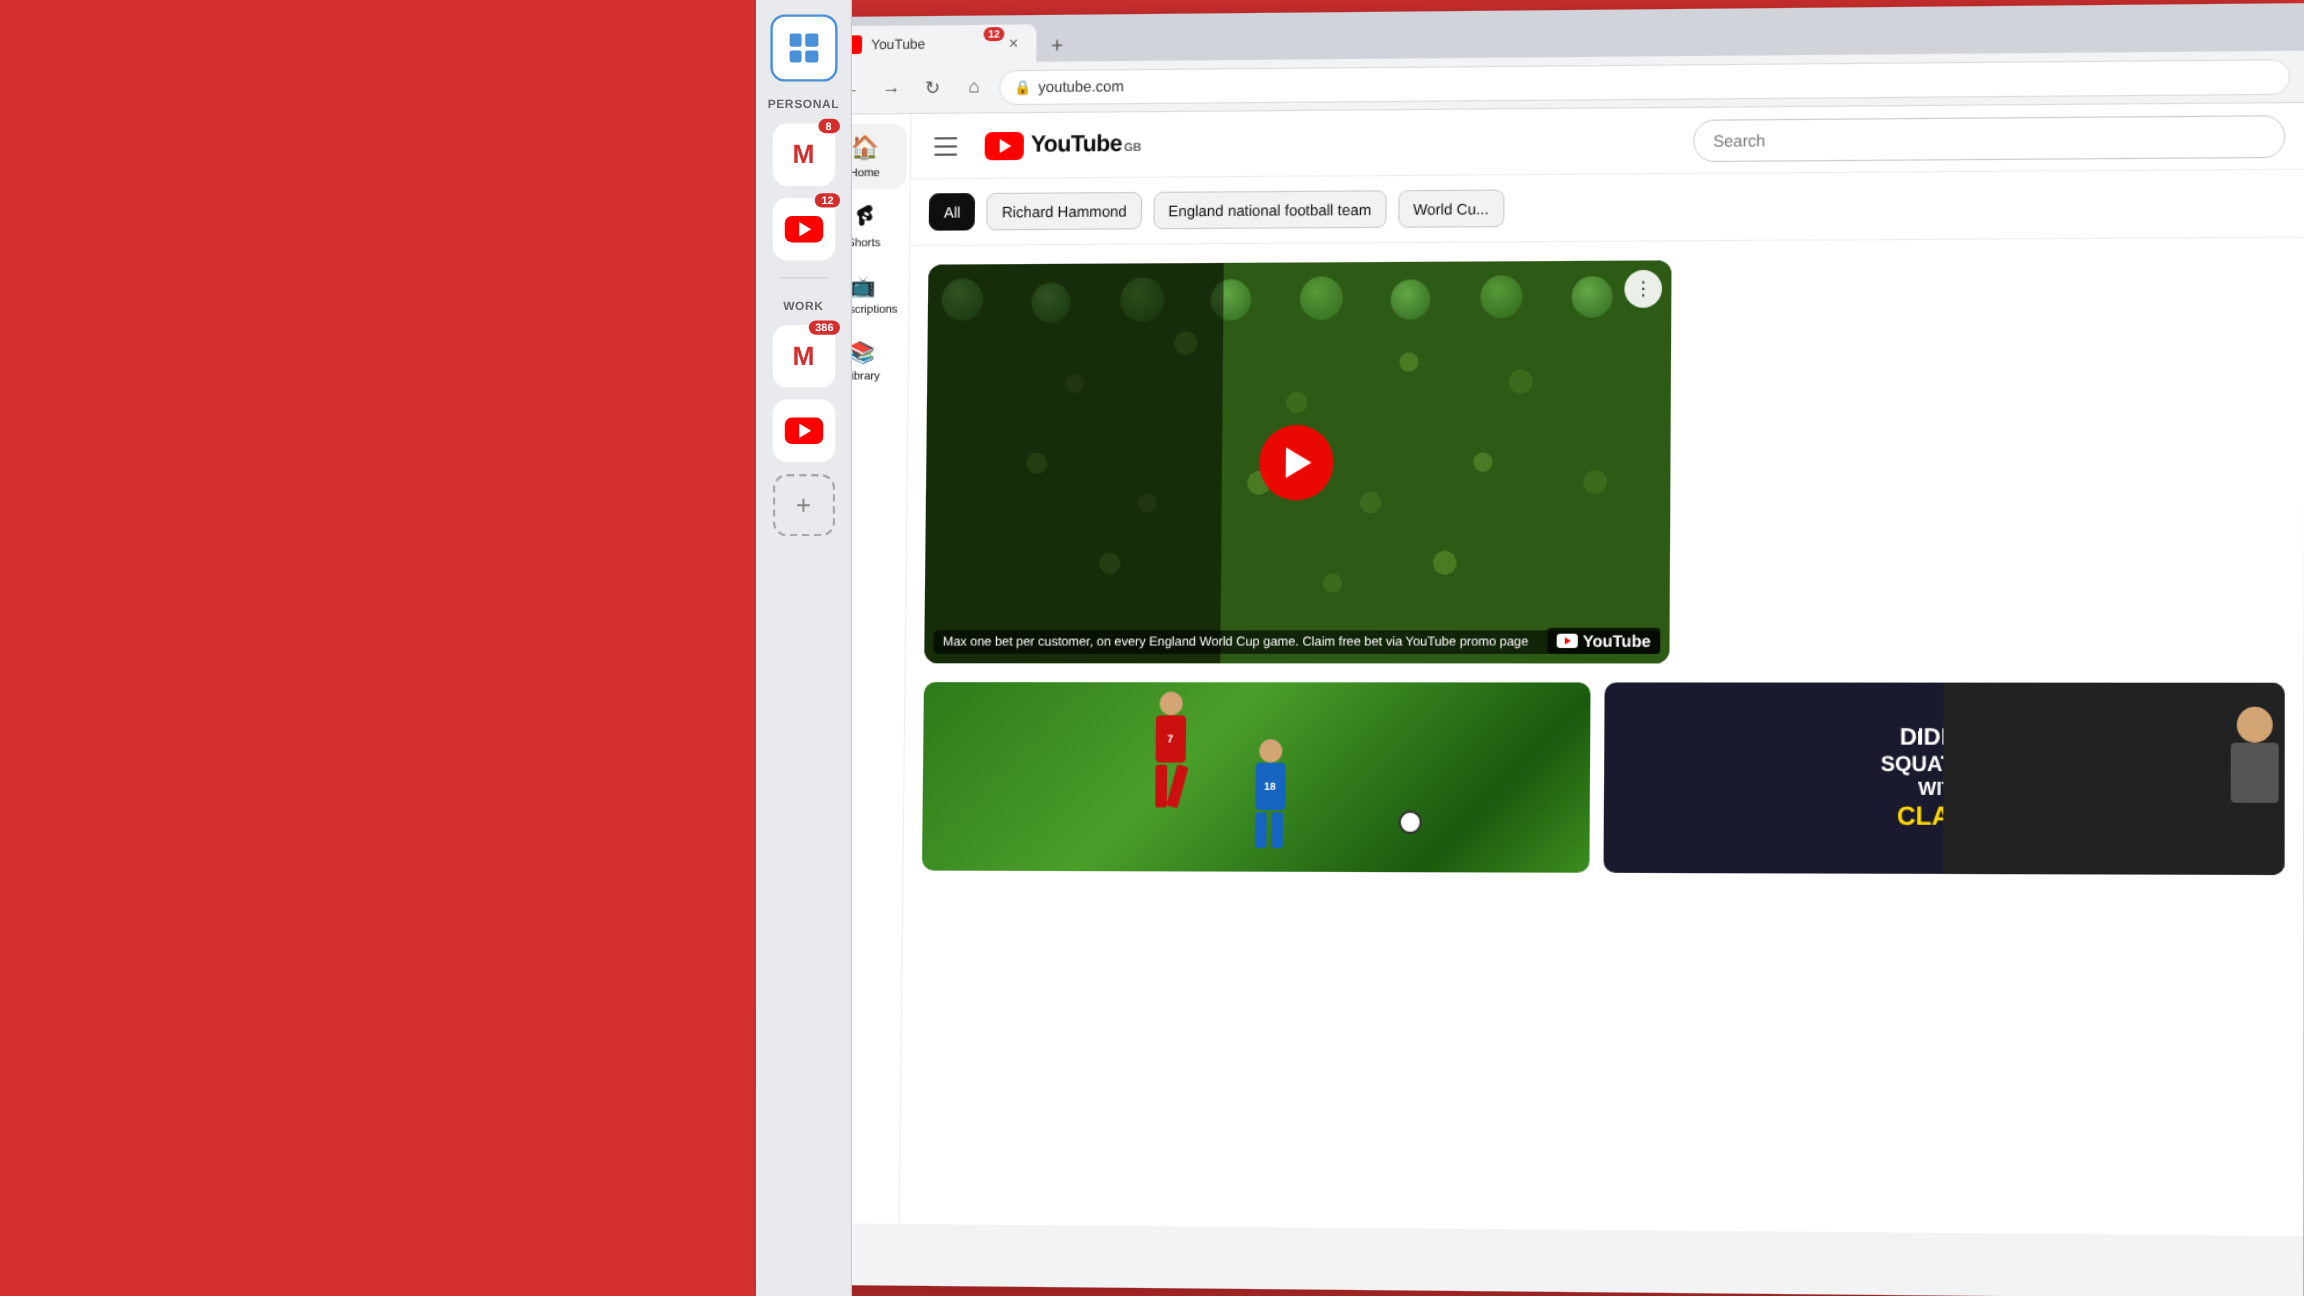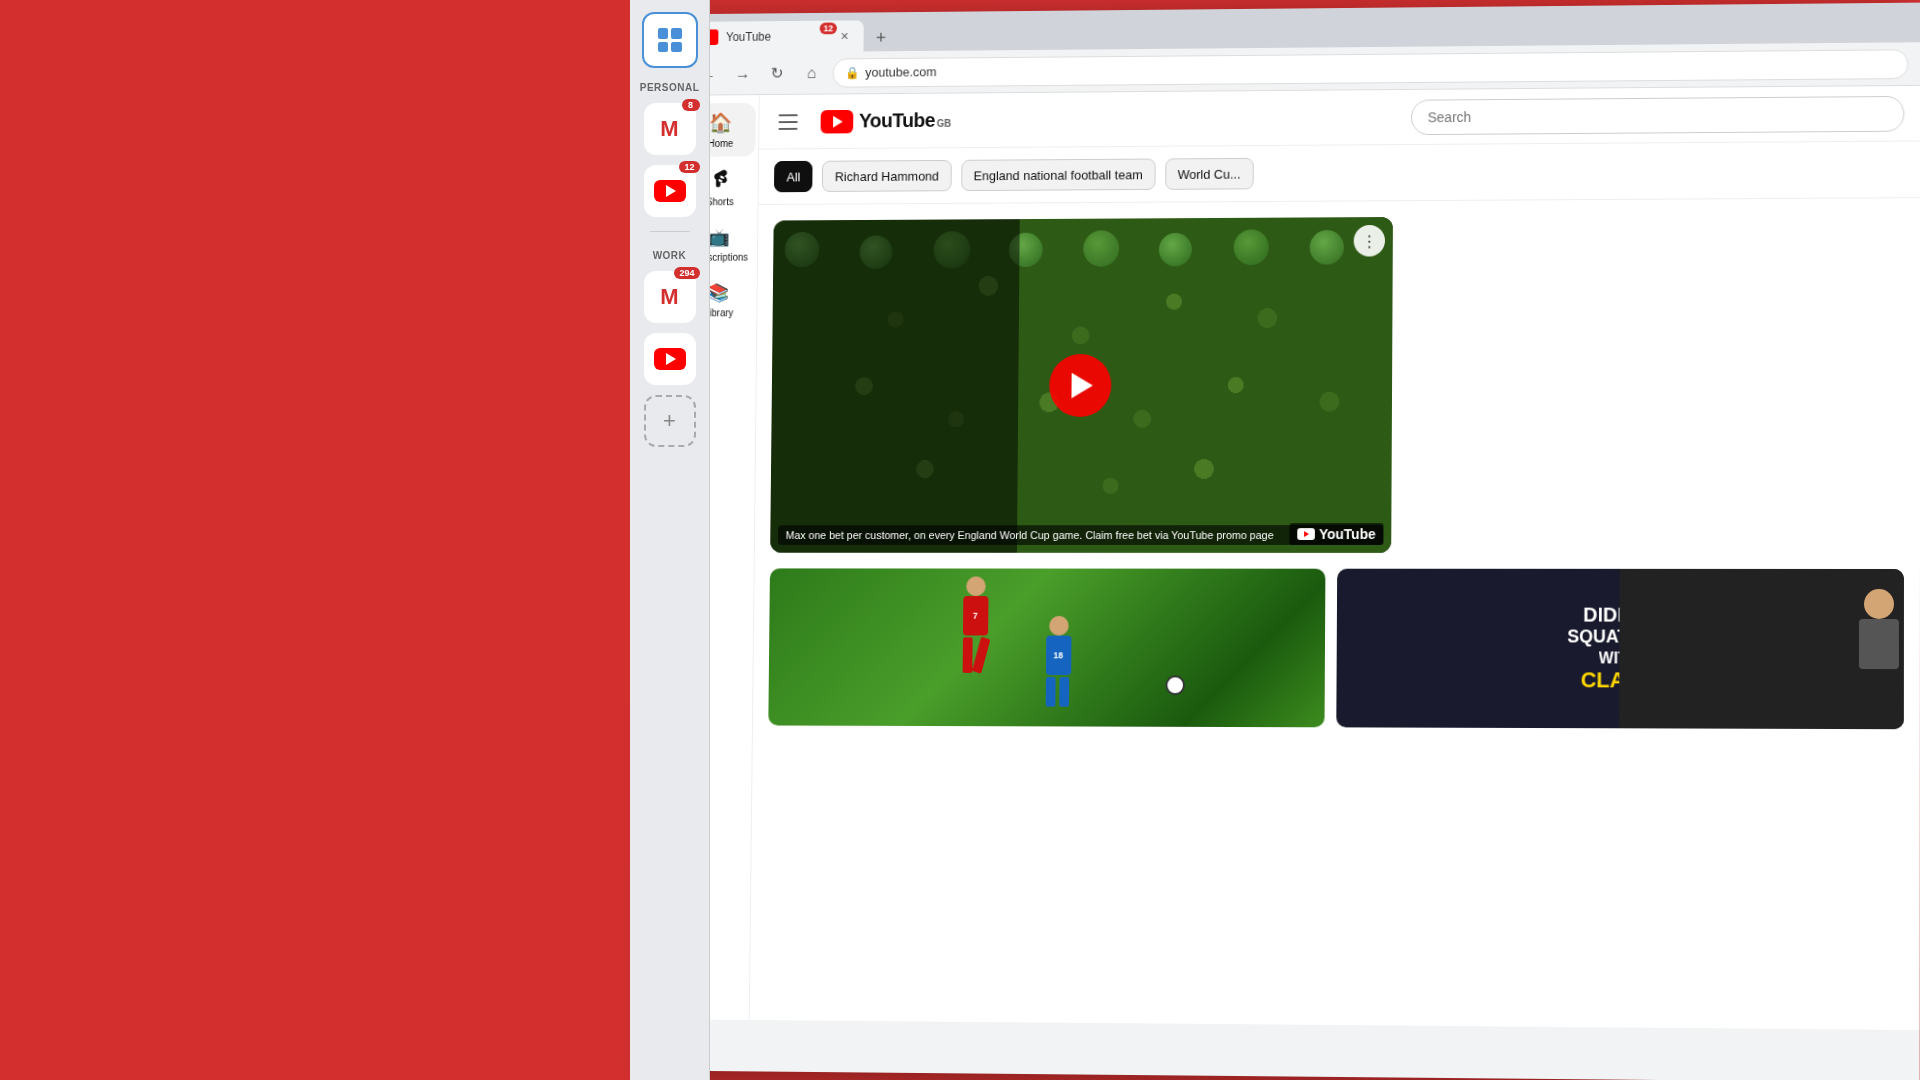--- a/index.html
+++ b/index.html
@@ -706,21 +706,21 @@
     <div class="yt-dock-icon"></div>
     <span class="dock-badge">12</span>
   </div>
 
   <div class="dock-divider"></div>
 
   <span class="dock-section-label">WORK</span>
 
   <div class="dock-app-icon dock-gmail">
     <span class="gmail-m">M</span>
-    <span class="dock-badge">294</span>
+    <span class="dock-badge">386</span>
   </div>
 
   <div class="dock-app-icon dock-youtube">
     <div class="yt-dock-icon"></div>
   </div>
 
   <div class="dock-add-btn">
     <span>+</span>
   </div>
 </div>

